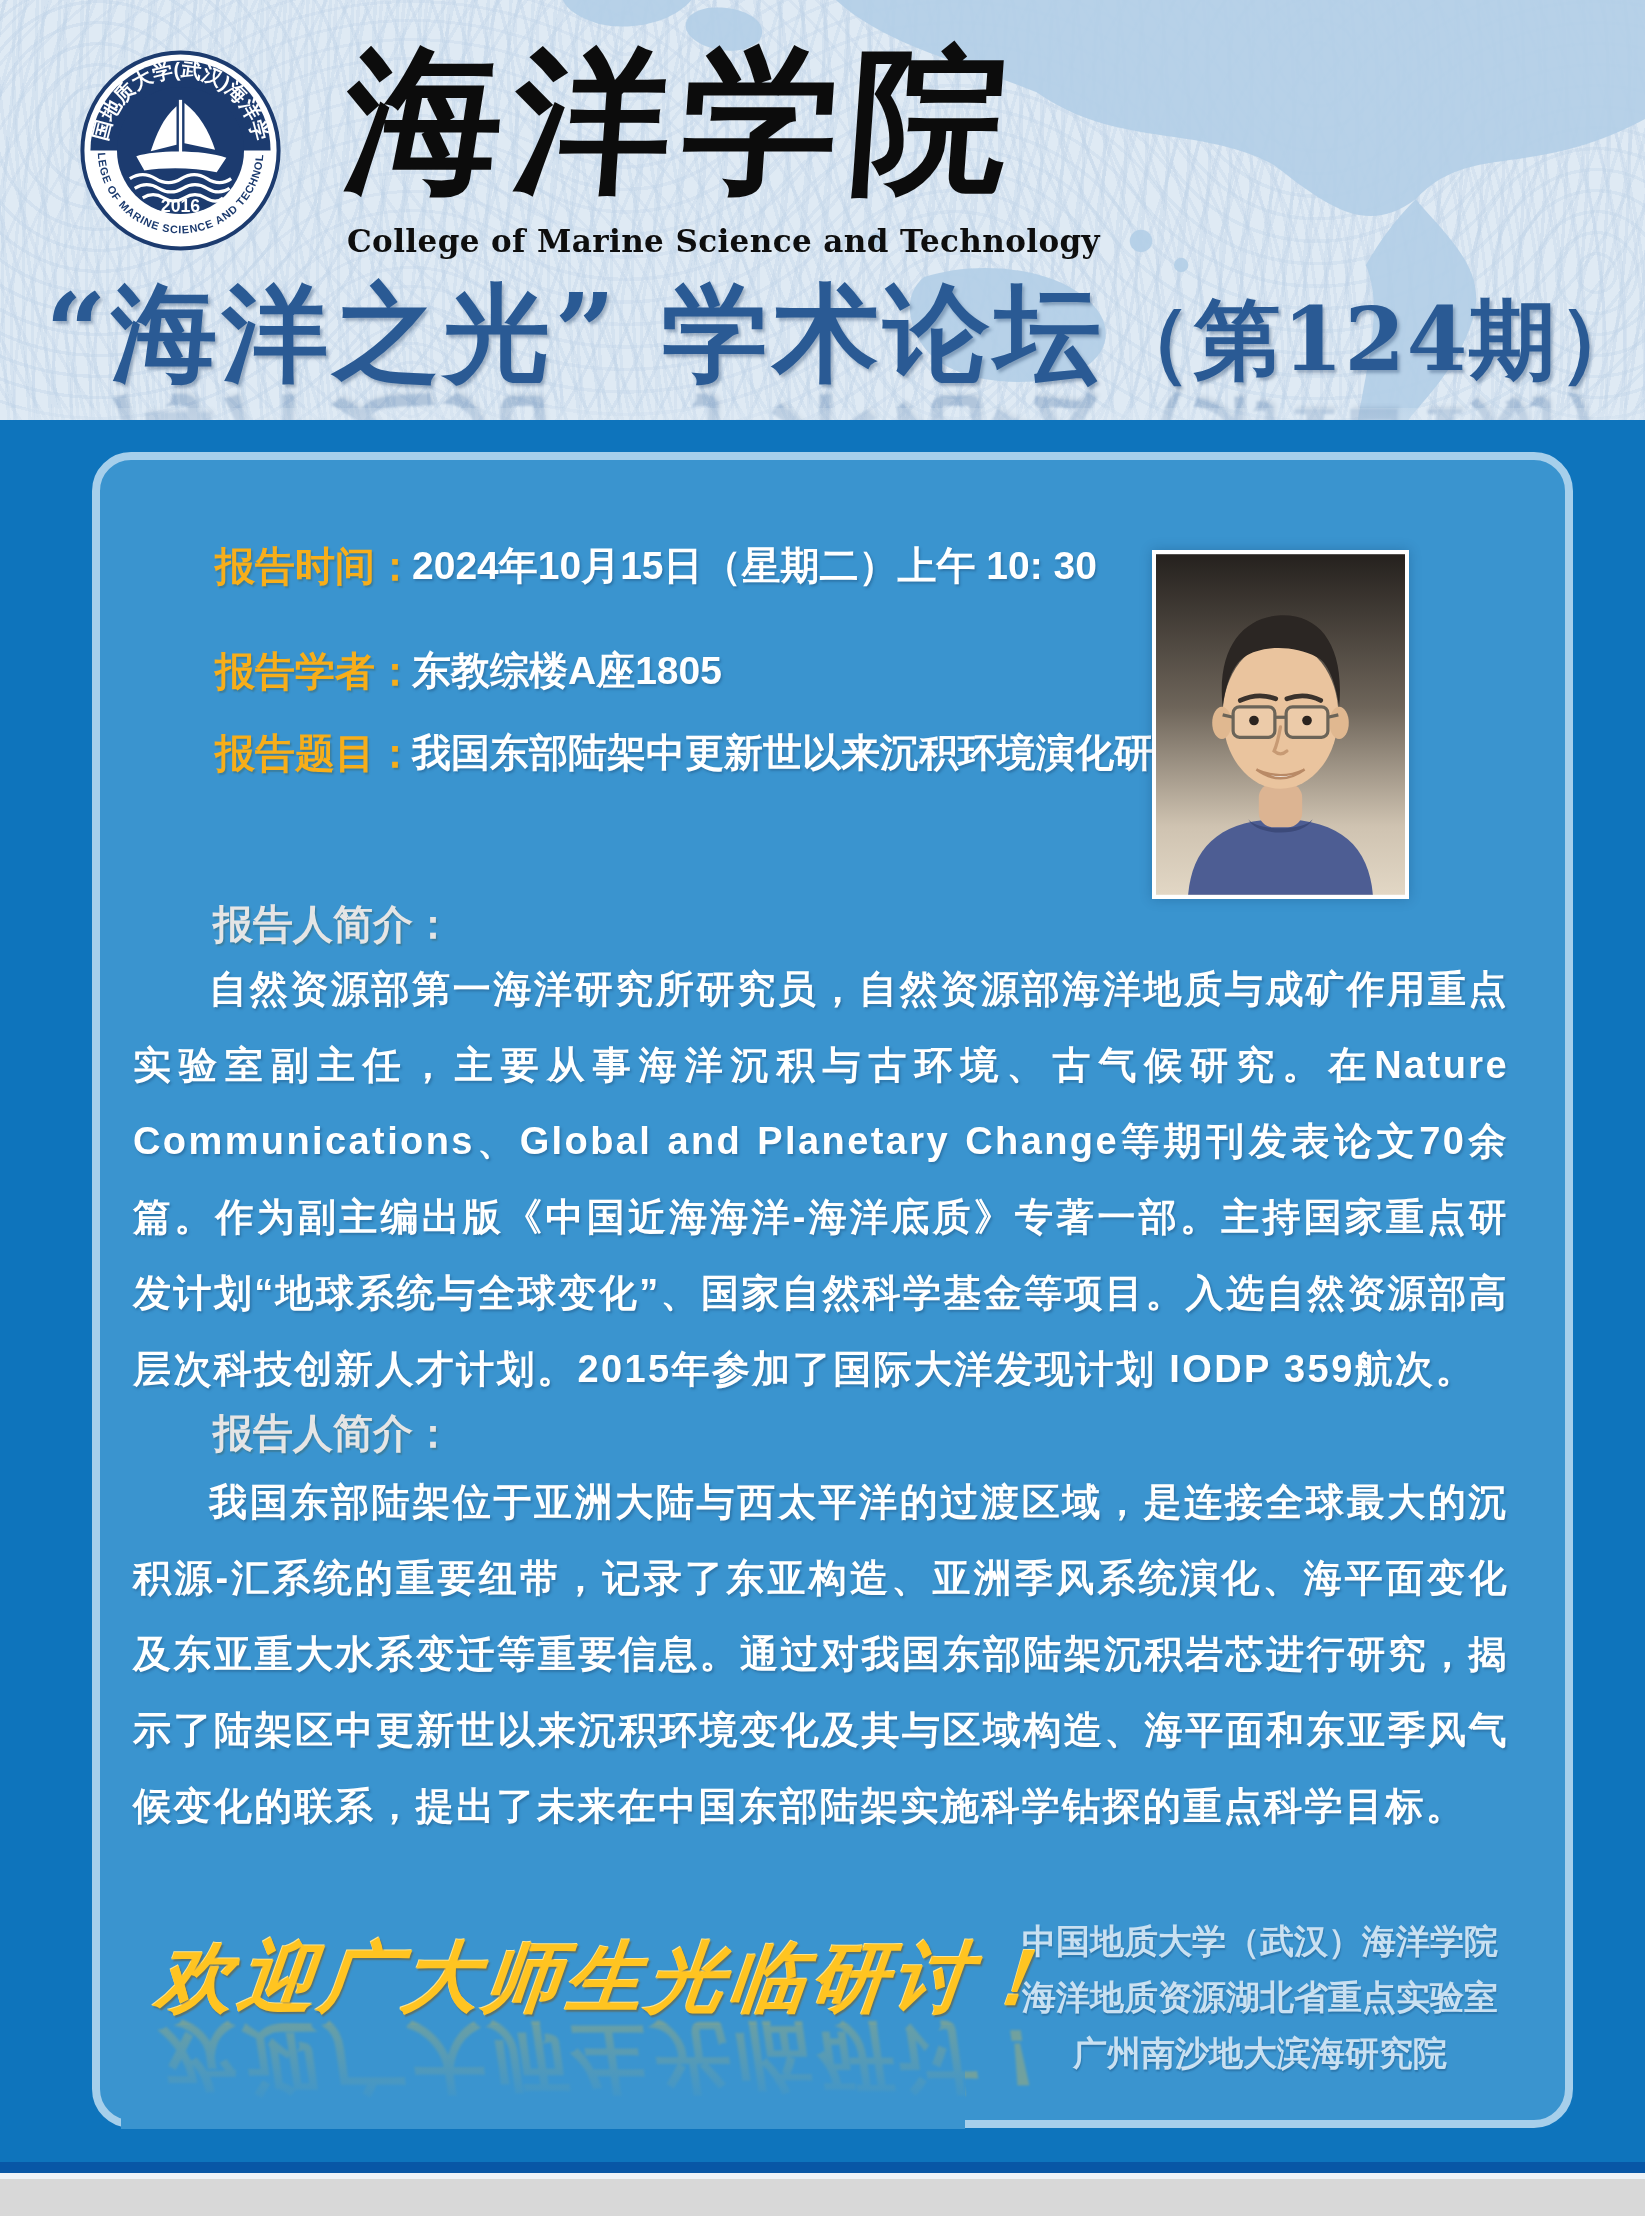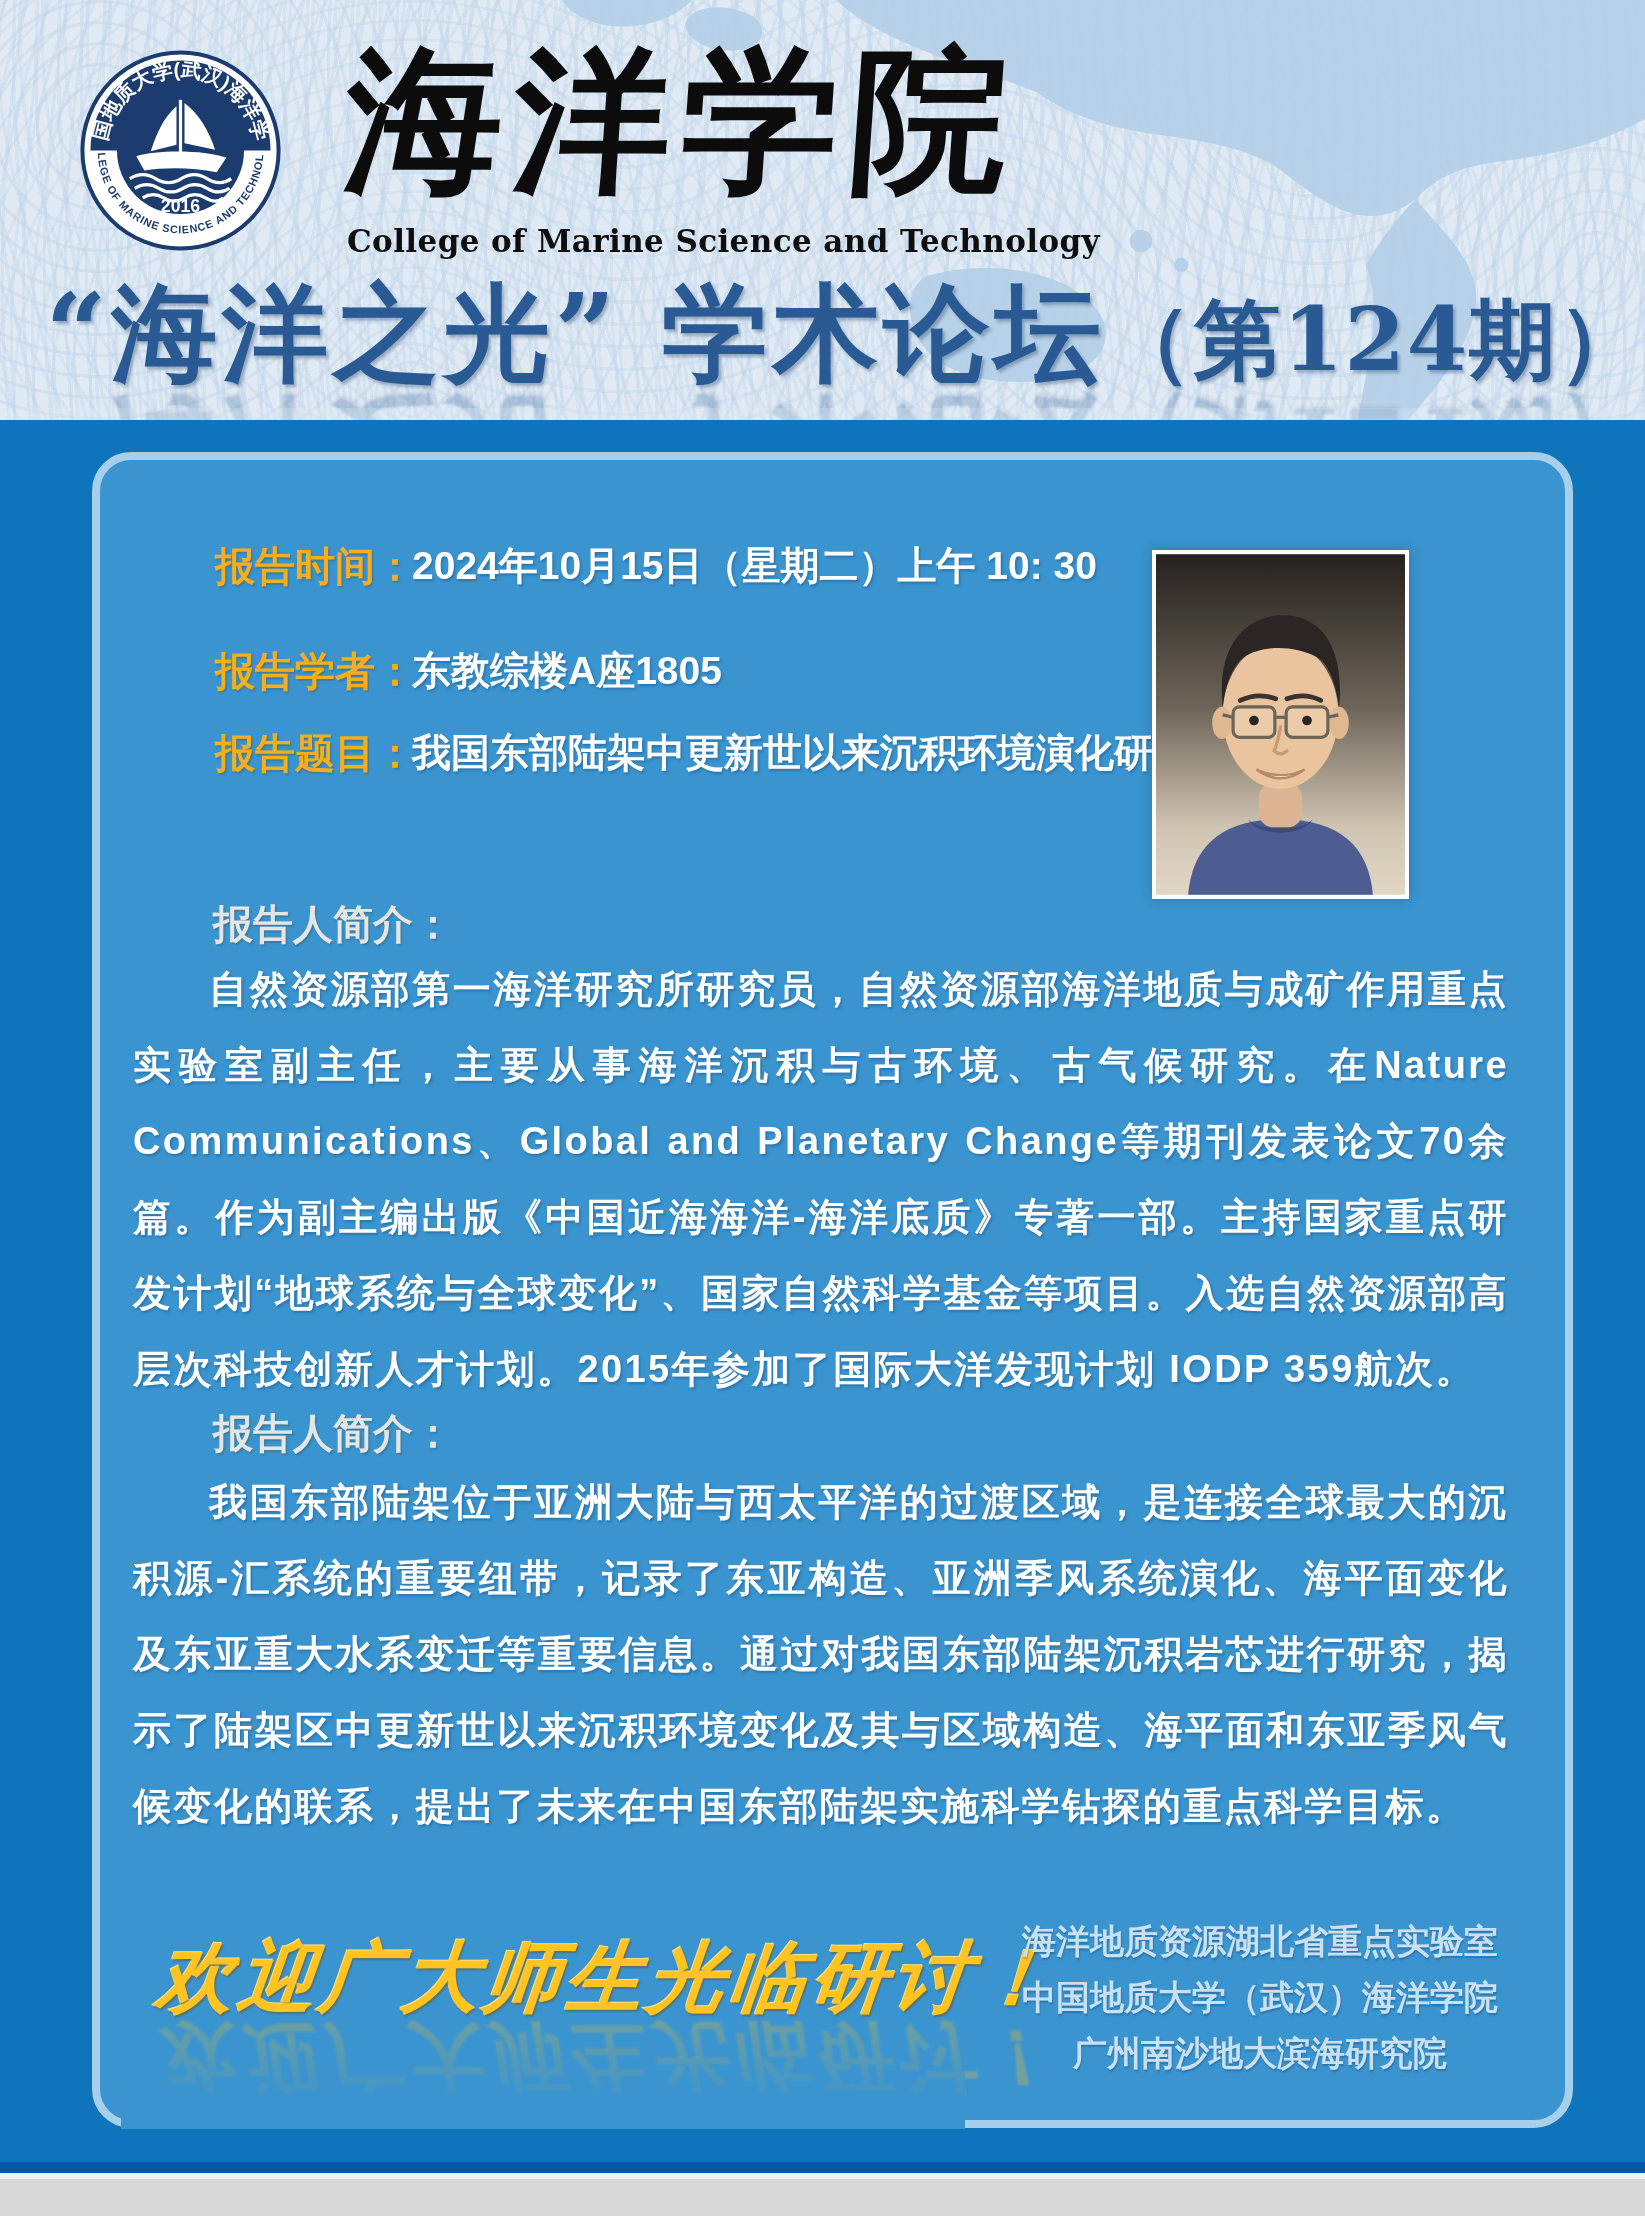--- a/index.html
+++ b/index.html
@@ -204,22 +204,22 @@
   <div class="section-label abstract-label">报告人简介：</div>
   <div class="paragraph abstract-text">我国东部陆架位于亚洲大陆与西太平洋的过渡区域，是连接全球最大的沉积源-汇系统的重要纽带，记录了东亚构造、亚洲季风系统演化、海平面变化及东亚重大水系变迁等重要信息。通过对我国东部陆架沉积岩芯进行研究，揭示了陆架区中更新世以来沉积环境变化及其与区域构造、海平面和东亚季风气候变化的联系，提出了未来在中国东部陆架实施科学钻探的重点科学目标。</div>
 
   <div class="welcome-wrap">
     <div class="welcome-main">欢迎广大师生光临研讨！</div>
     <div class="welcome-mirror">欢迎广大师生光临研讨！</div>
   </div>
   <div class="welcome-fade"></div>
 
   <div class="orgs">
+    <div class="org-line">中国地质大学（武汉）海洋学院</div>
     <div class="org-line">海洋地质资源湖北省重点实验室</div>
-    <div class="org-line">中国地质大学（武汉）海洋学院</div>
     <div class="org-line">广州南沙地大滨海研究院</div>
   </div>
 
   <div class="strip-navy"></div>
   <div class="strip-white"></div>
   <div class="strip-gray"></div>
 
 </div>
 
 

